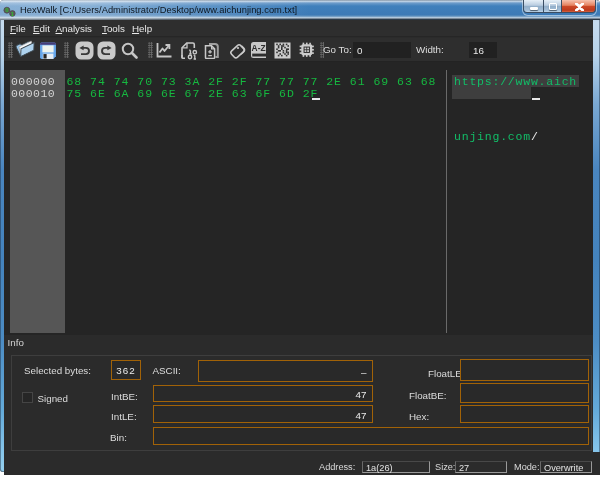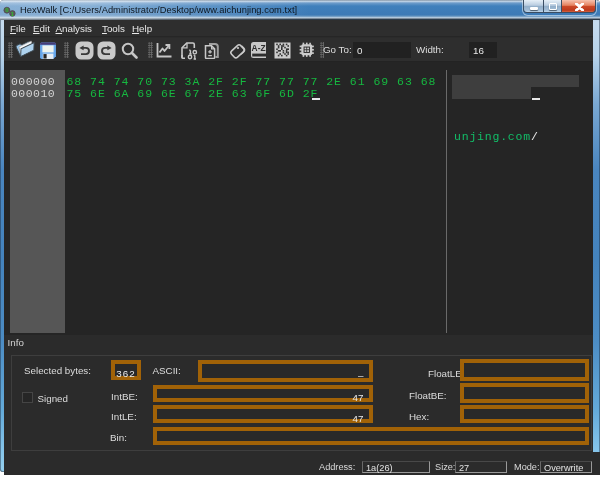--- a/index.html
+++ b/index.html
@@ -34,21 +34,21 @@
 #addrcol{position:absolute;left:6px;top:8px;width:55px;height:263px;background:#565656;}
 .mono{font-family:"Liberation Mono",monospace;white-space:pre;}
 .addrline{position:absolute;left:7px;font-size:11.5px;letter-spacing:0.45px;color:#d4d4d4;line-height:12.2px;}
 .hexline{position:absolute;left:62.5px;font-size:11.5px;letter-spacing:0.97px;color:#16b840;line-height:12.2px;}
 #vsep{position:absolute;left:442px;top:8px;width:1px;height:263px;background:#6a6a6a;}
 .selbg{position:absolute;background:#3e3e3e;}
 .ascline{position:absolute;left:450px;font-size:11.5px;letter-spacing:0.79px;color:#12bd68;line-height:12.2px;}
 .cursor{position:absolute;height:2px;background:#e8e8e8;}
 #infohdr{position:absolute;left:3.5px;top:317px;font-size:9.8px;color:#d2d2d2;}
 .flabel{position:absolute;font-size:9.8px;color:#dcdcdc;}
-.ffield{position:absolute;border:4px solid #a16207;background:#292929;color:#ececec;font-size:9.8px;text-align:right;padding-right:5px;}
+.ffield{position:absolute;border:1px solid #a16207;background:#292929;color:#ececec;font-size:9.8px;text-align:right;padding-right:5px;}
 #chk{position:absolute;left:18px;top:372px;width:11px;height:11px;background:#262626;border:1px solid #454545;}
 #statusbar{position:absolute;left:13px;top:432px;width:589px;height:23px;background:#2b2b2b;}
 .slabel{position:absolute;top:9.5px;font-size:9.2px;color:#dadada;}
 .sfield{position:absolute;top:8.5px;height:12.5px;border:1px solid #9a9a9a;border-top-color:#484848;border-left-color:#6a6a6a;font-size:9.2px;color:#e4e4e4;padding:1.5px 0 0 3px;}
 #grip{position:absolute;left:583px;top:12px;width:10px;height:10px;}
 </style>
 </head>
 <body>
 <div id="win">
   <div id="titlebar"></div>
@@ -206,20 +206,21 @@
     <div id="hexview">
       <div id="addrcol"></div>
       <div class="mono addrline" style="top:13.5px;">000000</div>
       <div class="mono addrline" style="top:25.7px;">000010</div>
       <div class="mono hexline" style="top:13.5px;">68 74 74 70 73 3A 2F 2F 77 77 77 2E 61 69 63 68</div>
       <div class="mono hexline" style="top:25.7px;">75 6E 6A 69 6E 67 2E 63 6F 6D 2F</div>
       <div class="cursor" style="left:307.8px;top:35.8px;width:8px;height:1.8px;"></div>
       <div id="vsep"></div>
       <div class="selbg" style="left:447.5px;top:12.5px;width:127px;height:12.5px;"></div>
       <div class="selbg" style="left:447.5px;top:25px;width:79.5px;height:12.4px;"></div>
+      <div class="mono ascline" style="top:13.5px;">https://www.aich</div>
       <div class="mono ascline" style="top:25.7px;margin-top:43px;">unjing.com<span style="color:#e9e9e9;">/</span></div>
       <div class="cursor" style="left:528px;top:35.8px;width:8px;"></div>
     </div>
     <div id="infohdr">Info</div>
     <div style="position:absolute;left:7px;top:335px;width:581px;height:96px;border:1px solid #3e3e3e;"></div>
     <div class="flabel" style="left:20px;top:345px;">Selected bytes:</div>
     <div class="ffield" style="left:107px;top:340px;width:30px;height:20px;text-align:center;padding:4px 0 0 0;letter-spacing:1px;">362</div>
     <div class="flabel" style="left:148.5px;top:345px;">ASCII:</div>
     <div class="ffield" style="left:193.5px;top:339.5px;width:175px;height:22px;padding-top:6px;">–</div>
     <div id="chk"></div>

